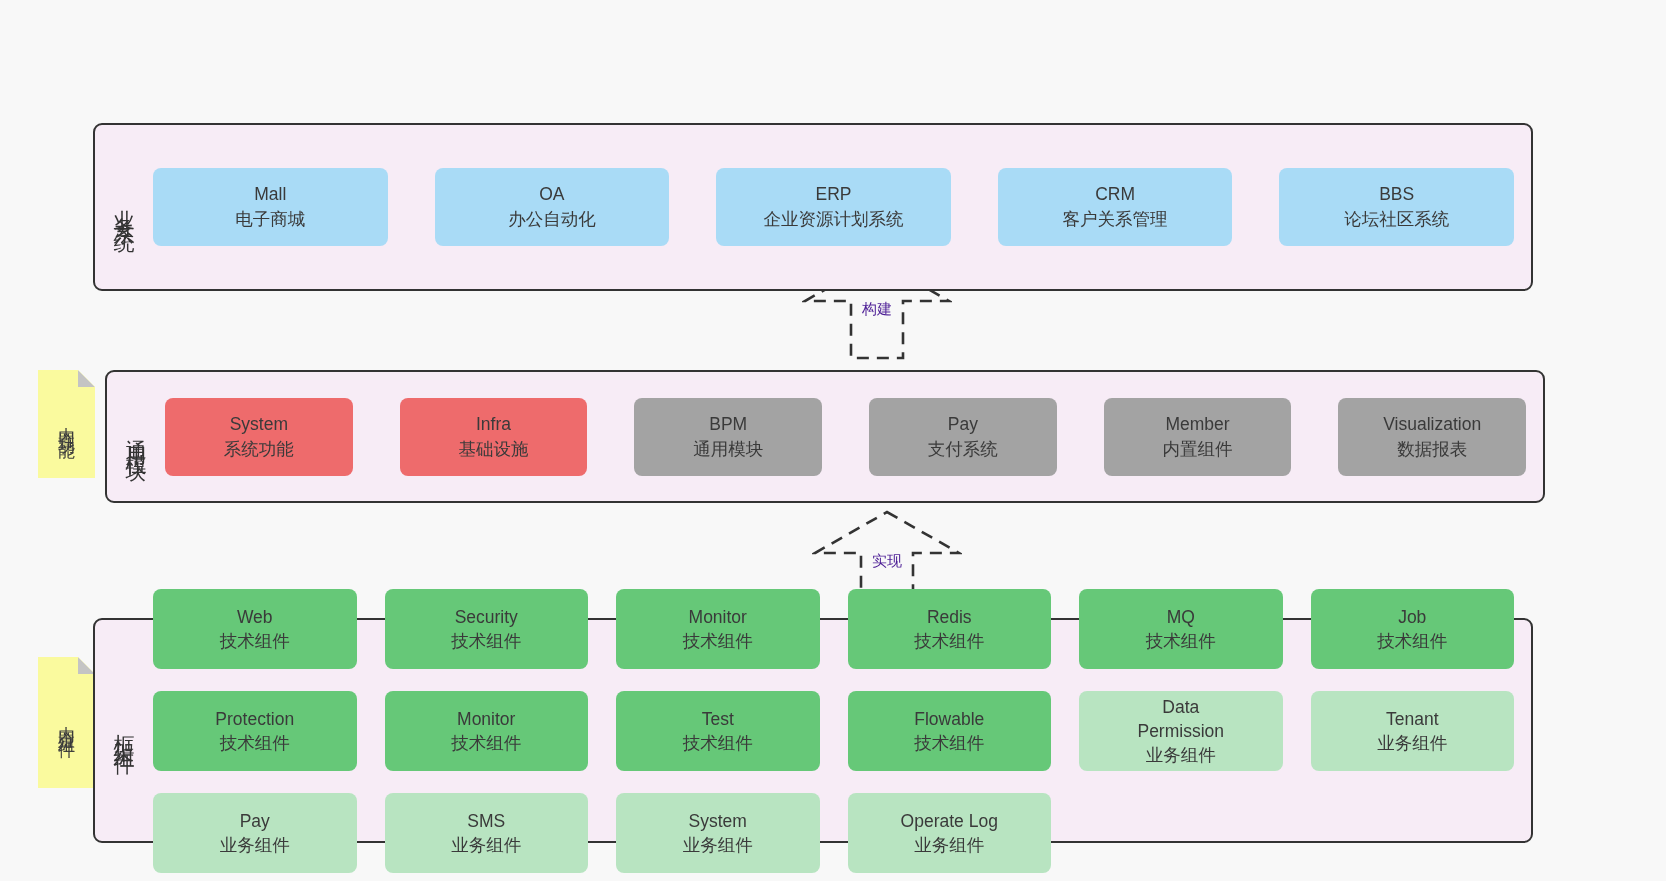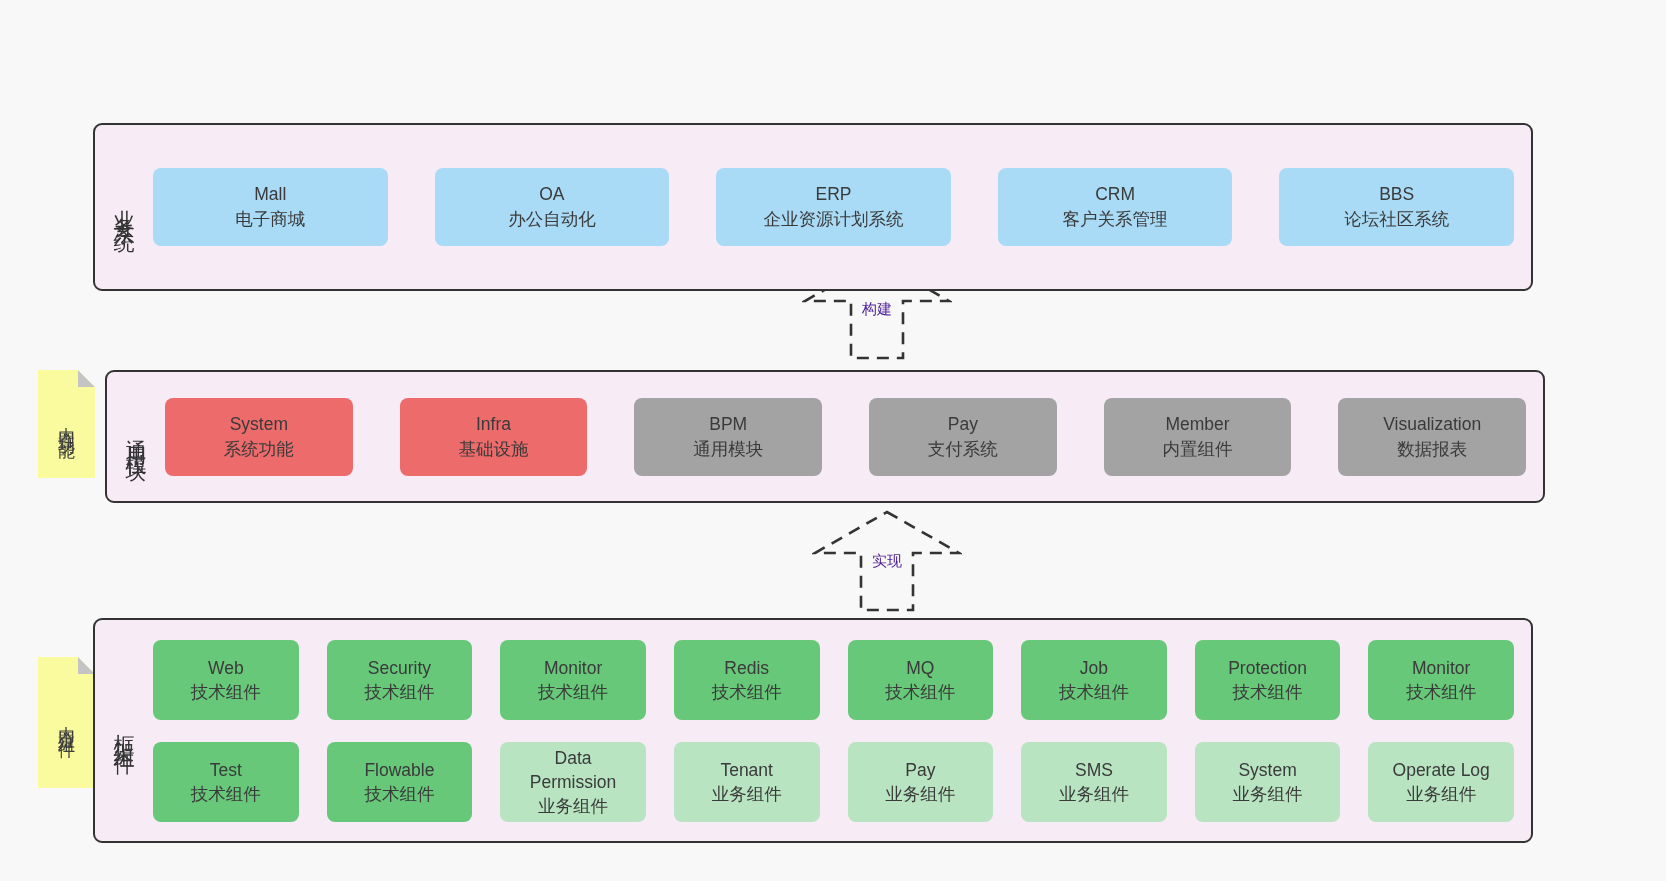--- a/index.html
+++ b/index.html
@@ -21,21 +21,21 @@
     width:58px;flex:0 0 58px;display:flex;align-items:center;justify-content:center;
     writing-mode:vertical-rl;text-orientation:upright;
     font-size:21px;letter-spacing:7px;color:#333;
   }
   .row-content{
     flex:1;display:flex;align-items:center;gap:47px;
     padding:0 17px 0 0;box-sizing:border-box;
   }
   .row-content .box{flex:1;height:78px;}
   .grid-content{
-    flex:1;display:grid;grid-template-columns:repeat(8,1fr);
+    flex:1;display:grid;grid-template-columns:repeat(6,1fr);
     column-gap:28px;row-gap:22px;align-content:center;
     padding:0 17px 0 0;box-sizing:border-box;
   }
   .grid-content .box{height:80px;line-height:24px;}
   .grid-content .box-title{max-width:118px;}
   
   .box{
     border-radius:8px;display:flex;flex-direction:column;
     justify-content:center;align-items:center;text-align:center;
     font-size:17.5px;line-height:25px;color:#3a3a3a;

